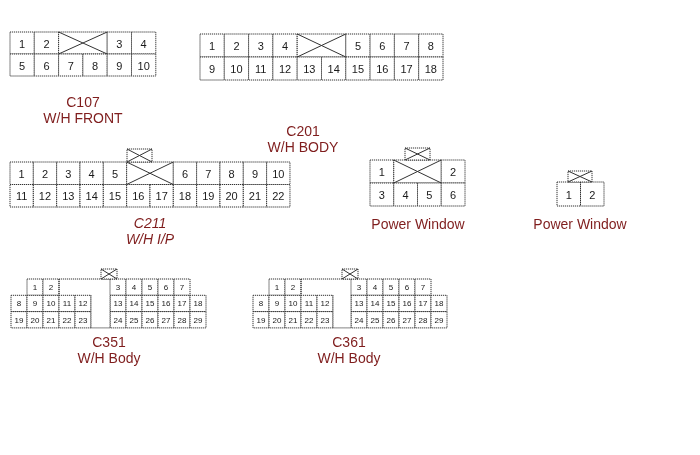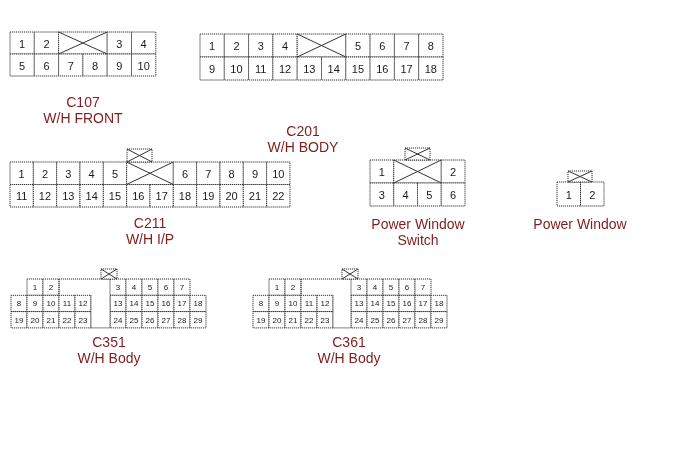--- a/index.html
+++ b/index.html
@@ -549,27 +549,26 @@
 </svg>
 
 <div class="caption" style="left:83px; top:94px;">
   <div>C107</div>
   <div>W/H FRONT</div>
 </div>
 <div class="caption" style="left:303px; top:97px;margin-top:26px;">
   <div>C201</div>
   <div>W/H BODY</div>
 </div>
-<div class="caption" style="left:150px; top:215px;">
+<div class="caption" style="left:150px; top:215px;font-style:italic;">
   <div>C211</div>
   <div>W/H I/P</div>
 </div>
 <div class="caption" style="left:418px; top:216px;">
   <div>Power Window</div>
-  <div>Switch</div>
 </div>
 <div class="caption" style="left:580px; top:216px;">
   <div>Power Window</div>
 </div>
 <div class="caption" style="left:109px; top:334px;">
   <div>C351</div>
   <div>W/H Body</div>
 </div>
 <div class="caption" style="left:349px; top:334px;">
   <div>C361</div>

